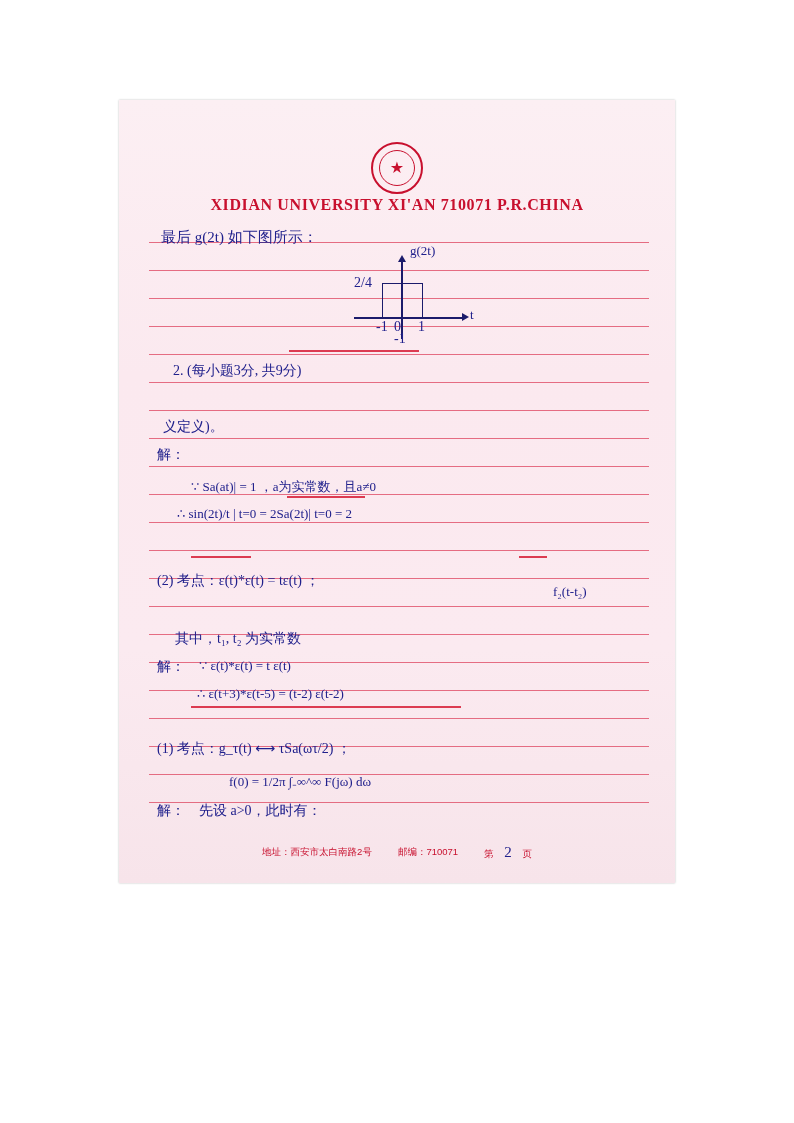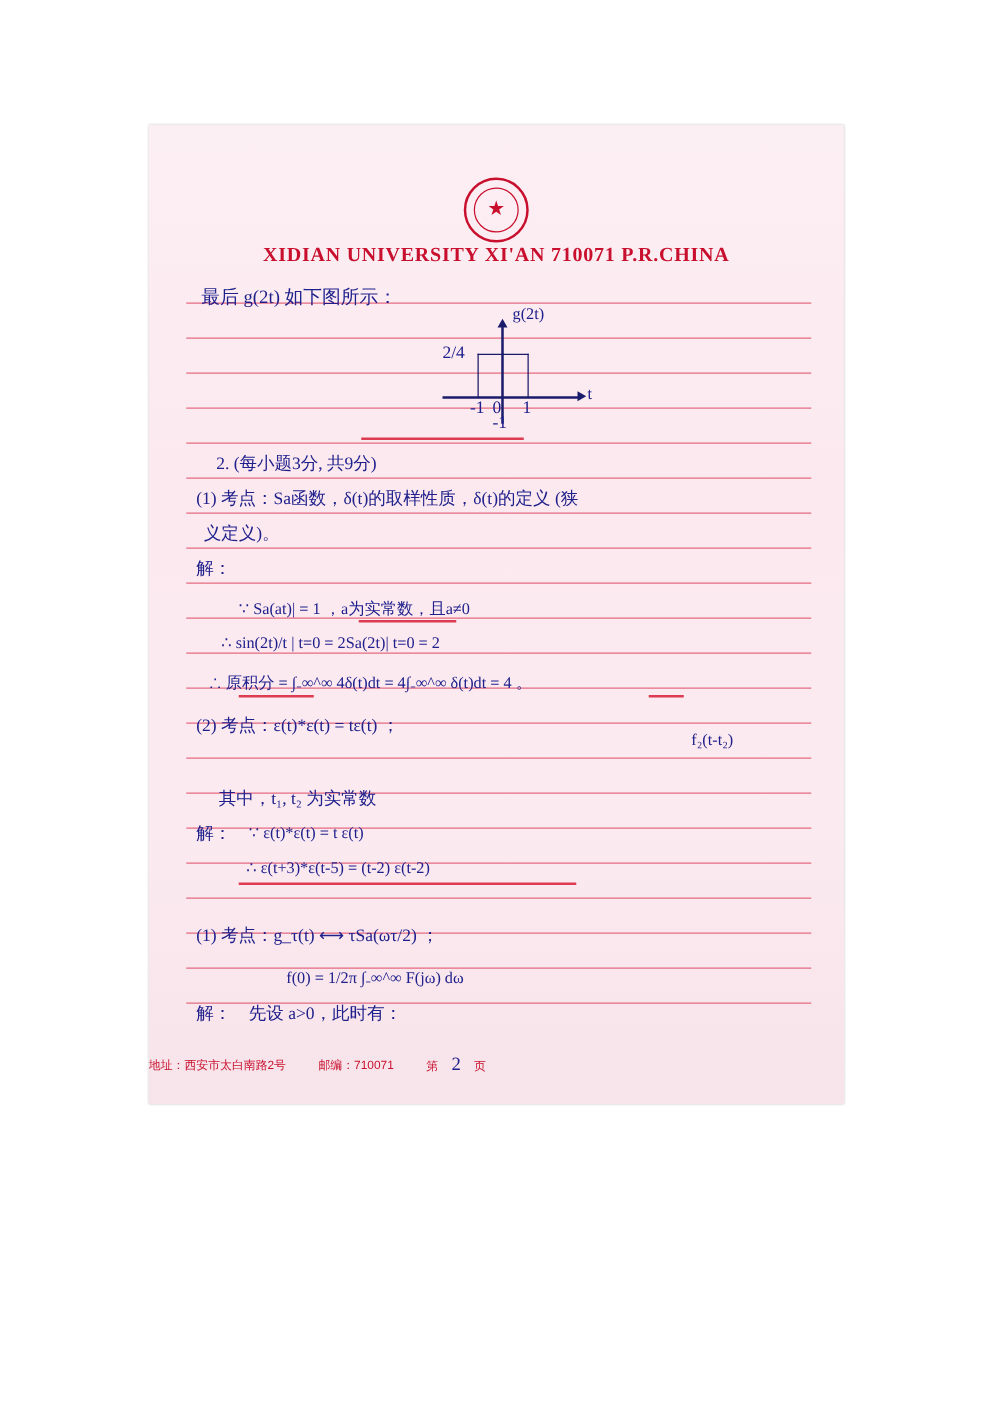--- a/index.html
+++ b/index.html
@@ -103,21 +103,21 @@
   .arrow-right{
     position:absolute;width:0;height:0;
     border-top:4px solid transparent;border-bottom:4px solid transparent;
     border-left:7px solid #1b1b6b;
   }
   .pulse{position:absolute;border:1.5px solid #1b1b6b;border-bottom:none;}
 
   
   .footer{
     position:absolute;left:0;right:0;bottom:22px;
-    display:flex;align-items:center;gap:26px;
+    display:flex;align-items:center;justify-content:center;gap:26px;
     color:#c8102e;font-size:9.5px;
     font-family:"Liberation Sans", sans-serif;
   }
   .footer .pg{position:relative;}
   .page-num{
     font-family:"Liberation Serif", serif;
     color:#20208c;font-size:15px;
     padding:0 8px;
   }
 </style>
@@ -173,30 +173,28 @@
       <div class="hw blue s10" style="left:20px;top:20px">2/4</div>
       <div class="hw blue s10" style="left:42px;top:64px">-1</div>
       <div class="hw blue s10" style="left:60px;top:64px">0</div>
       <div class="hw blue s10" style="left:84px;top:64px">1</div>
       <div class="hw blue s11" style="left:136px;top:52px">t</div>
       <div class="hw blue s10" style="left:60px;top:76px">-1</div>
     </div>
     <div class="pen-underline" style="left:170px;top:250px;width:130px;"></div>
 
     <div class="hw blue s14" style="left:54px;top:262px">2. (每小题3分, 共9分)</div>
-    <div class="hw blue s14" style="left:38px;top:290px">(1) 考点：Sa函数，δ(t)的取样性质，δ(t)的定义 (狭</div>
     <div class="hw blue s14" style="left:44px;top:318px">义定义)。</div>
 
     <div class="hw blue s14" style="left:38px;top:346px">解：</div>
 
     <div class="hw blue s13" style="left:72px;top:378px">∵ Sa(at)| = 1 ，a为实常数，且a≠0</div>
     <div class="pen-underline" style="left:168px;top:396px;width:78px;"></div>
 
     <div class="hw blue s13" style="left:58px;top:406px">∴ sin(2t)/t | t=0 = 2Sa(2t)| t=0 = 2</div>
-    <div class="hw blue s13" style="left:48px;top:436px">∴ 原积分 = ∫₋∞^∞ 4δ(t)dt = 4∫₋∞^∞ δ(t)dt = 4 。</div>
     <div class="pen-underline" style="left:72px;top:456px;width:60px;"></div>
     <div class="pen-underline" style="left:400px;top:456px;width:28px;"></div>
 
     <div class="hw blue s14" style="left:38px;top:472px">(2) 考点：ε(t)*ε(t) = tε(t) ；</div>
     <div class="hw blue s11" style="left:434px;top:484px">f₂(t-t₂)</div>
     <div class="hw blue s14" style="left:56px;top:530px">其中，t₁, t₂ 为实常数</div>
 
     <div class="hw blue s14" style="left:38px;top:558px">解：</div>
     <div class="hw blue s13" style="left:80px;top:558px">∵ ε(t)*ε(t) = t ε(t)</div>
 

